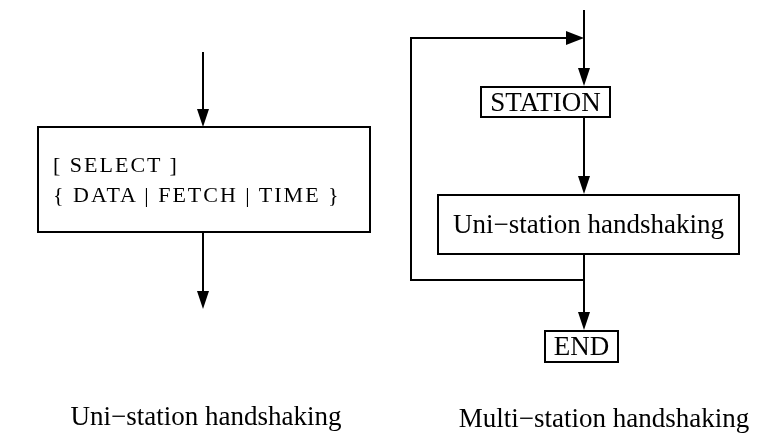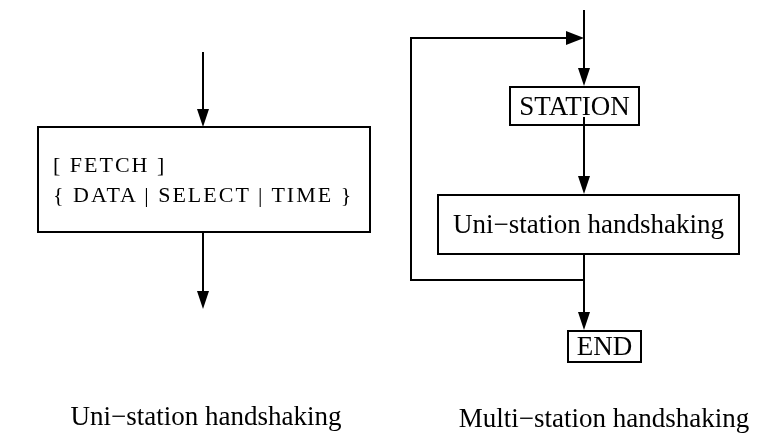--- a/index.html
+++ b/index.html
@@ -72,52 +72,52 @@
 </style>
 </head>
 <body>
 
 <div class="stage">
 
   <div class="line" style="left:202px; top:52px; width:2px; height:59px;"></div>
   <div class="arrow-down" style="left:197px; top:109px;"></div>
 
   <div class="node multiline" style="left:37px; top:126px; width:334px; height:107px;">
-    <span class="select-box-text">[ FETCH ]</span>
-    <span class="select-box-text">{ DATA | SELECT | TIME }</span>
+    <span class="select-box-text">[ SELECT ]</span>
+    <span class="select-box-text">{ DATA | FETCH | TIME }</span>
   </div>
 
   <div class="line" style="left:202px; top:233px; width:2px; height:60px;"></div>
   <div class="arrow-down" style="left:197px; top:291px;"></div>
 
   <div class="caption" style="left:56px; top:400px;">Uni−station handshaking</div>
 
   <div class="line" style="left:583px; top:10px; width:2px; height:61px;"></div>
   <div class="arrow-down" style="left:578px; top:68px;"></div>
 
   <div class="line" style="left:410px; top:37px; width:157px; height:2px;"></div>
   <div class="arrow-right" style="left:566px; top:31px;"></div>
 
   <div class="line" style="left:410px; top:37px; width:2px; height:244px;"></div>
 
   <div class="line" style="left:410px; top:279px; width:175px; height:2px;"></div>
 
-  <div class="node" style="left:509px; top:86px; width:131px; height:40px;">
+  <div class="node" style="left:480px; top:86px; width:131px; height:32px;">
     <span class="node-label">STATION</span>
   </div>
 
   <div class="line" style="left:583px; top:117px; width:2px; height:61px;"></div>
   <div class="arrow-down" style="left:578px; top:176px;"></div>
 
   <div class="node" style="left:437px; top:194px; width:303px; height:61px;">
     <span class="node-label">Uni−station handshaking</span>
   </div>
 
   <div class="line" style="left:583px; top:254px; width:2px; height:60px;"></div>
   <div class="arrow-down" style="left:578px; top:312px;"></div>
 
-  <div class="node" style="left:567px; top:330px; width:75px; height:33px;">
+  <div class="node" style="left:544px; top:330px; width:75px; height:33px;">
     <span class="node-label">END</span>
   </div>
 
   <div class="caption" style="left:454px; top:402px;">Multi−station handshaking</div>
 
 </div>
 
 </body></html>

